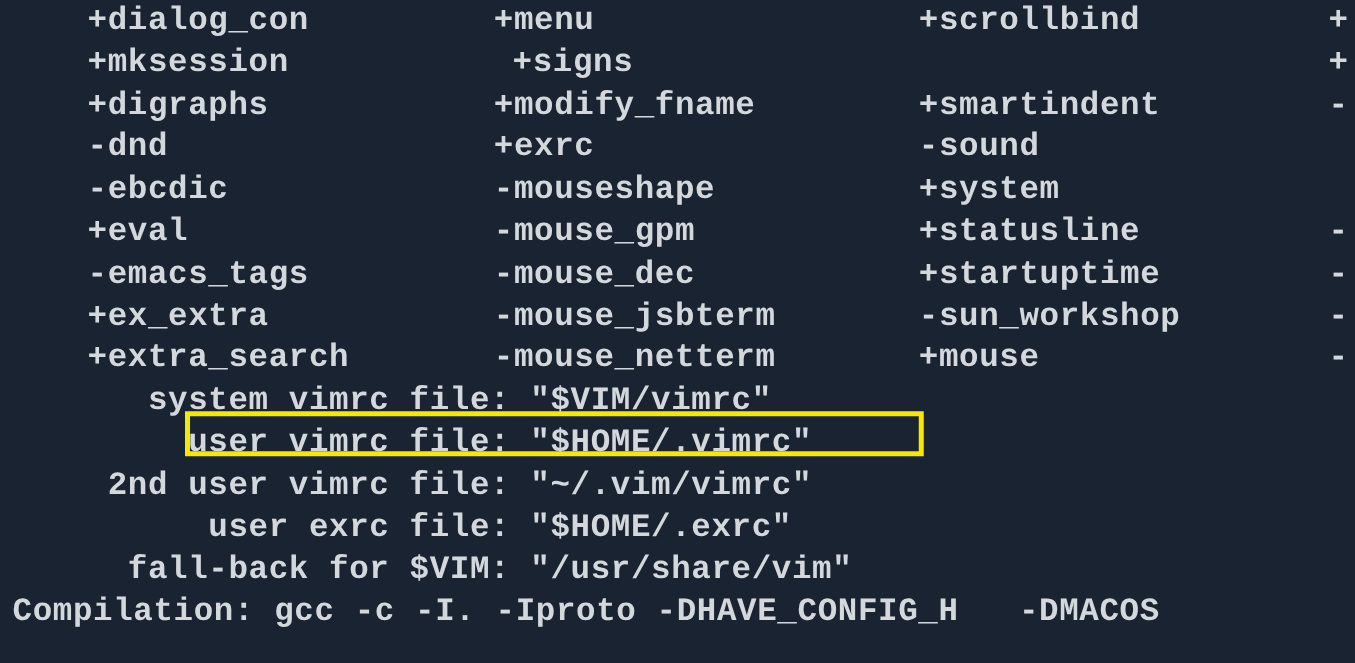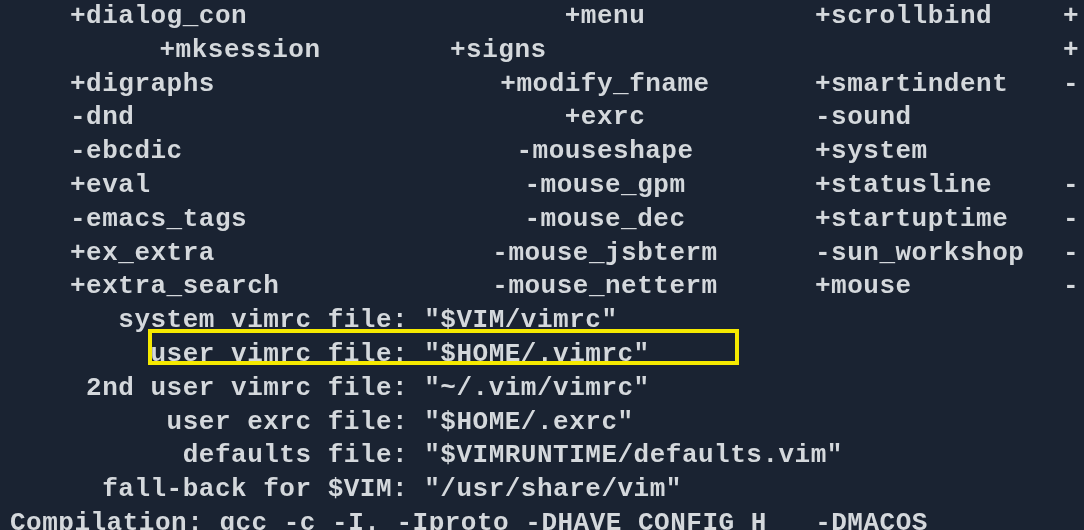--- a/index.html
+++ b/index.html
@@ -20,30 +20,28 @@
       padding: 0;
       line-height: 1.3;
     }
     .terminal {
       padding: 0 0 0 70px;
       position: relative;
     }
     .feature-row {
       display: flex;
       white-space: nowrap;
-      gap: 40px;
     }
     .col1 {
       width: 325px;
       flex-shrink: 0;
     }
     .col2 {
       width: 340px;
       flex-shrink: 0;
-      text-align: center;
     }
     .col3 {
       width: 340px;
       flex-shrink: 0;
     }
     .info-line {
       white-space: pre;
       position: relative;
     }
     .highlight-box {
@@ -112,21 +110,20 @@
       <span class="col2">-mouse_netterm</span>
       <span class="col3">+mouse</span>
     </div>
   </div>
 
   <div>
     <div class="info-line">   system vimrc file: "$VIM/vimrc"</div>
     <div class="info-line">     user vimrc file: "$HOME/.vimrc"</div>
     <div class="info-line"> 2nd user vimrc file: "~/.vim/vimrc"</div>
     <div class="info-line">      user exrc file: "$HOME/.exrc"</div>
-    <div class="info-line">       defaults file: "$VIMRUNTIME/defaults.vim"</div>
     <div class="info-line">  fall-back for $VIM: "/usr/share/vim"</div>
   </div>
 
   <div class="info-line" style="margin-left:-60px;">Compilation: gcc -c -I. -Iproto -DHAVE_CONFIG_H   -DMACOS</div>
 
 </div>
 
 <div class="edge-col">
   <div class="edge-item">+</div>
   <div class="edge-item">+</div>

